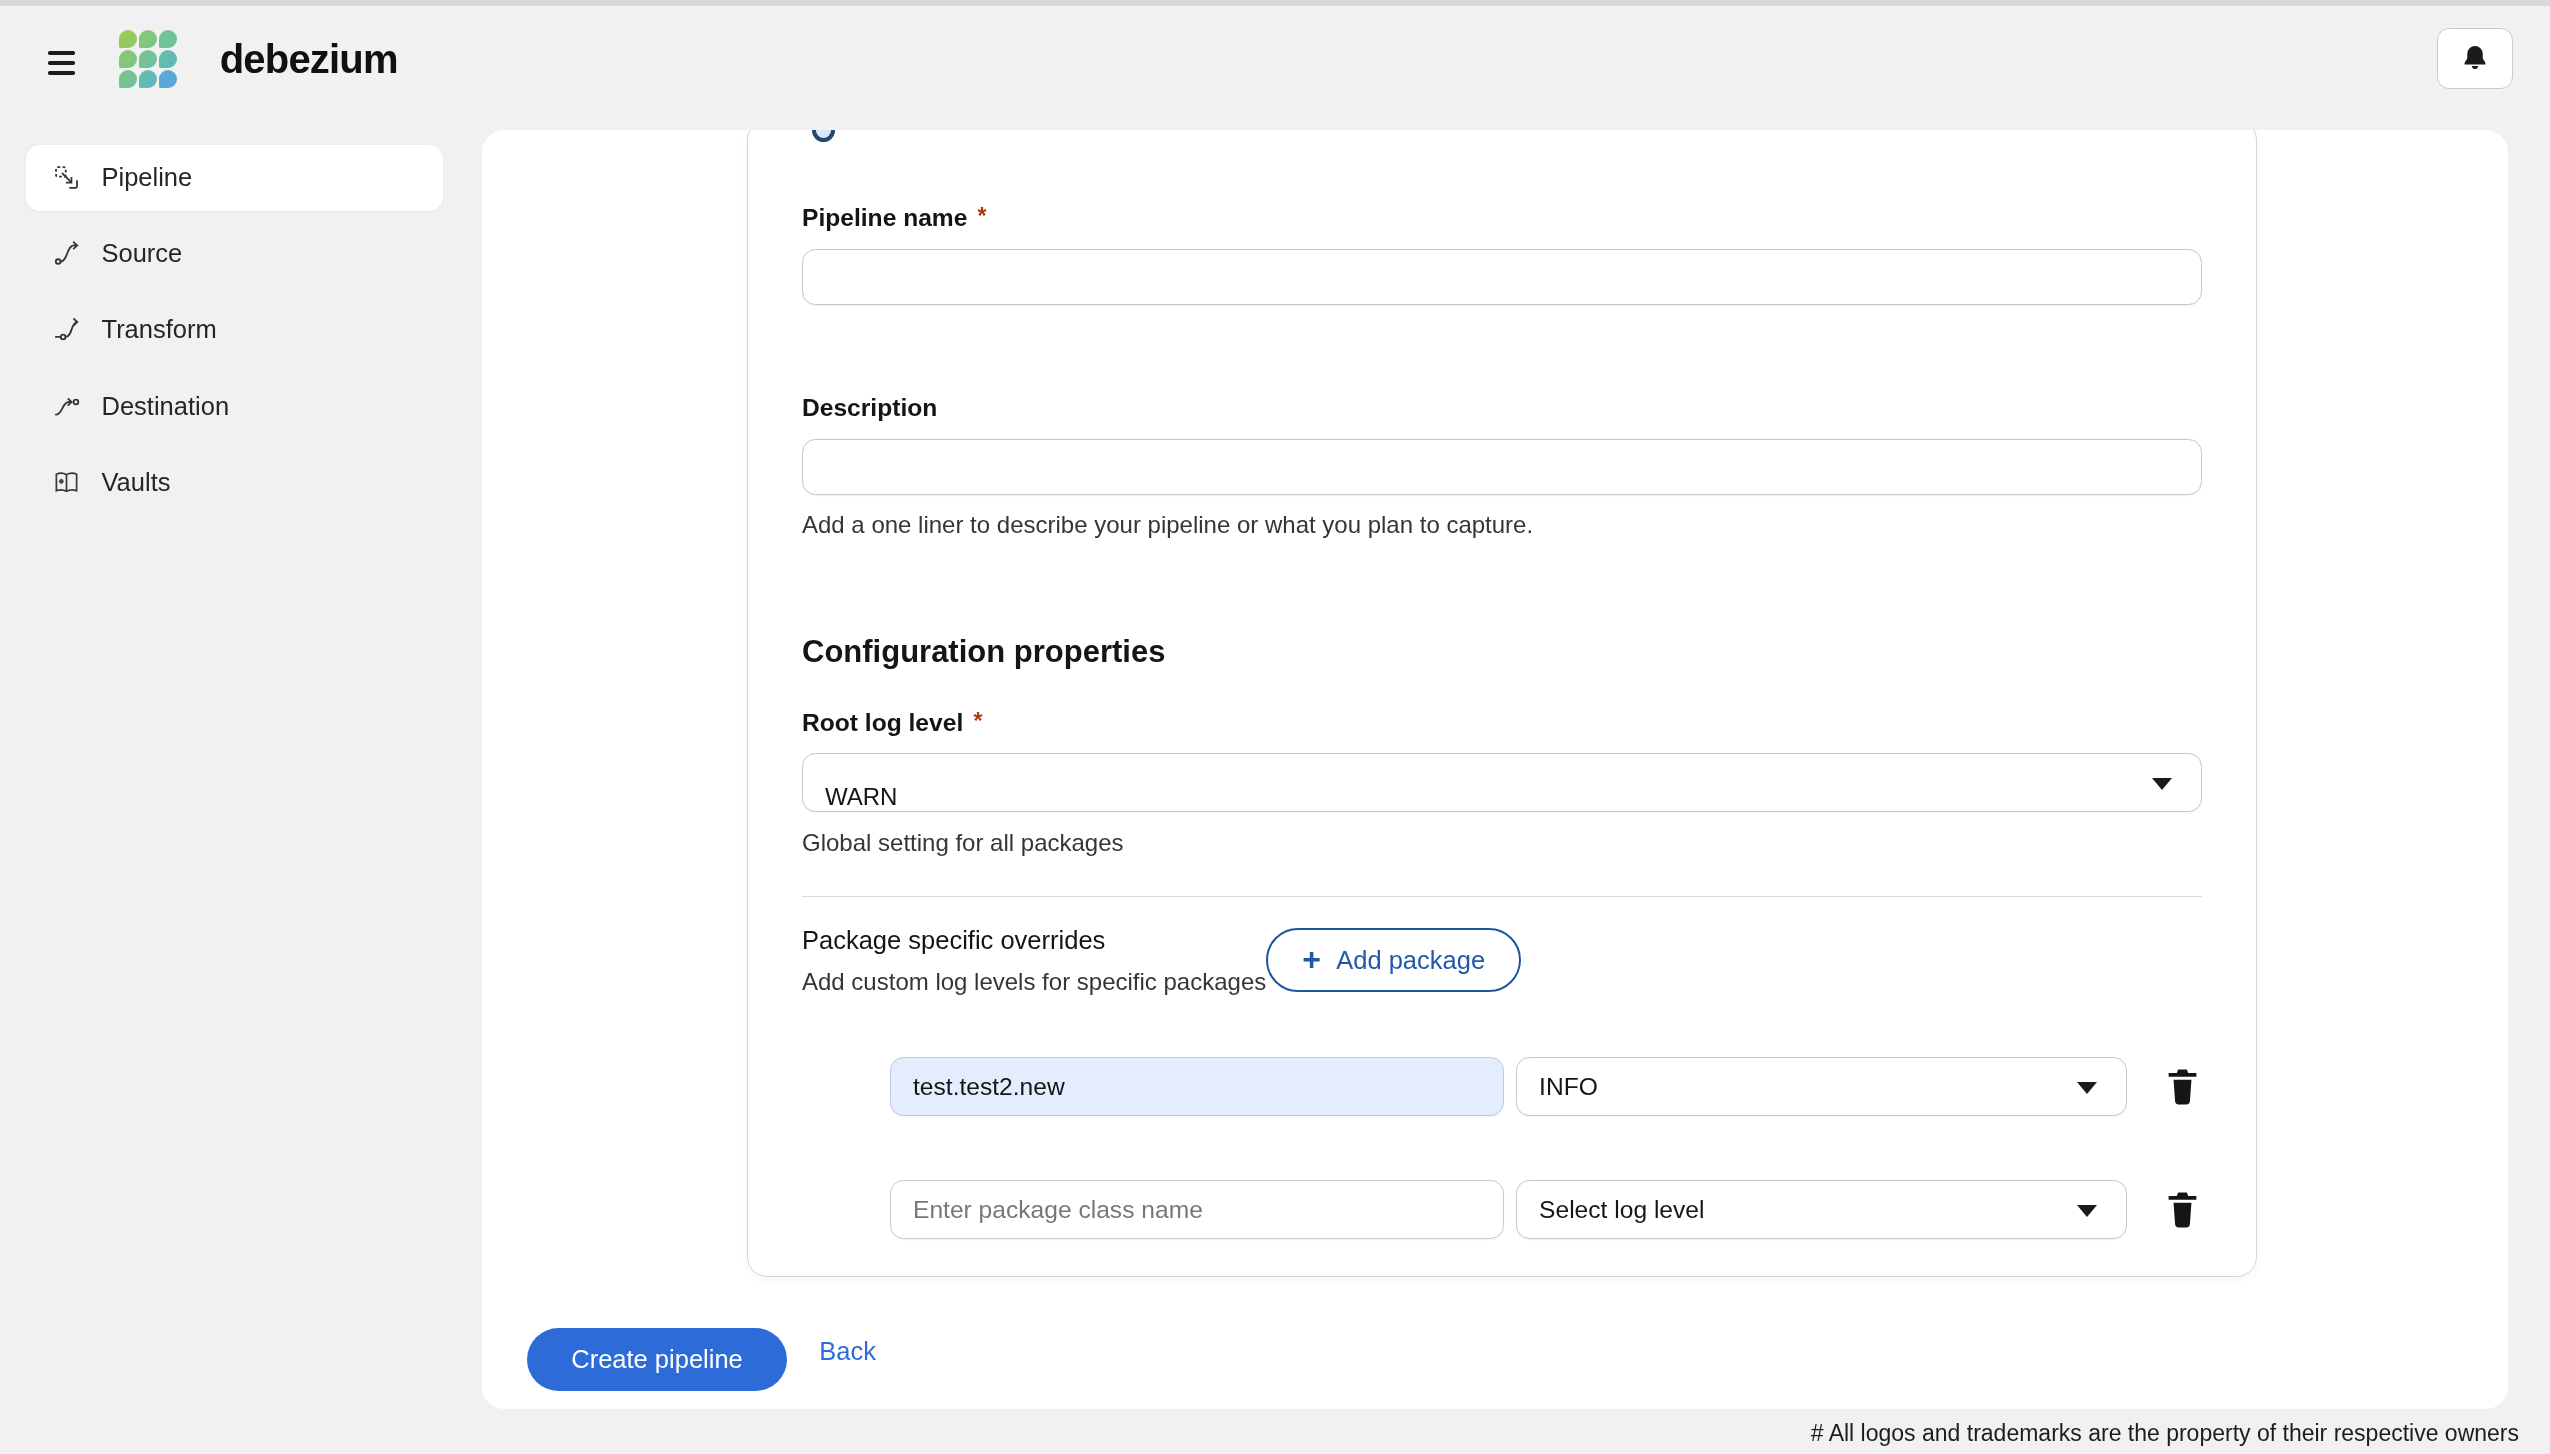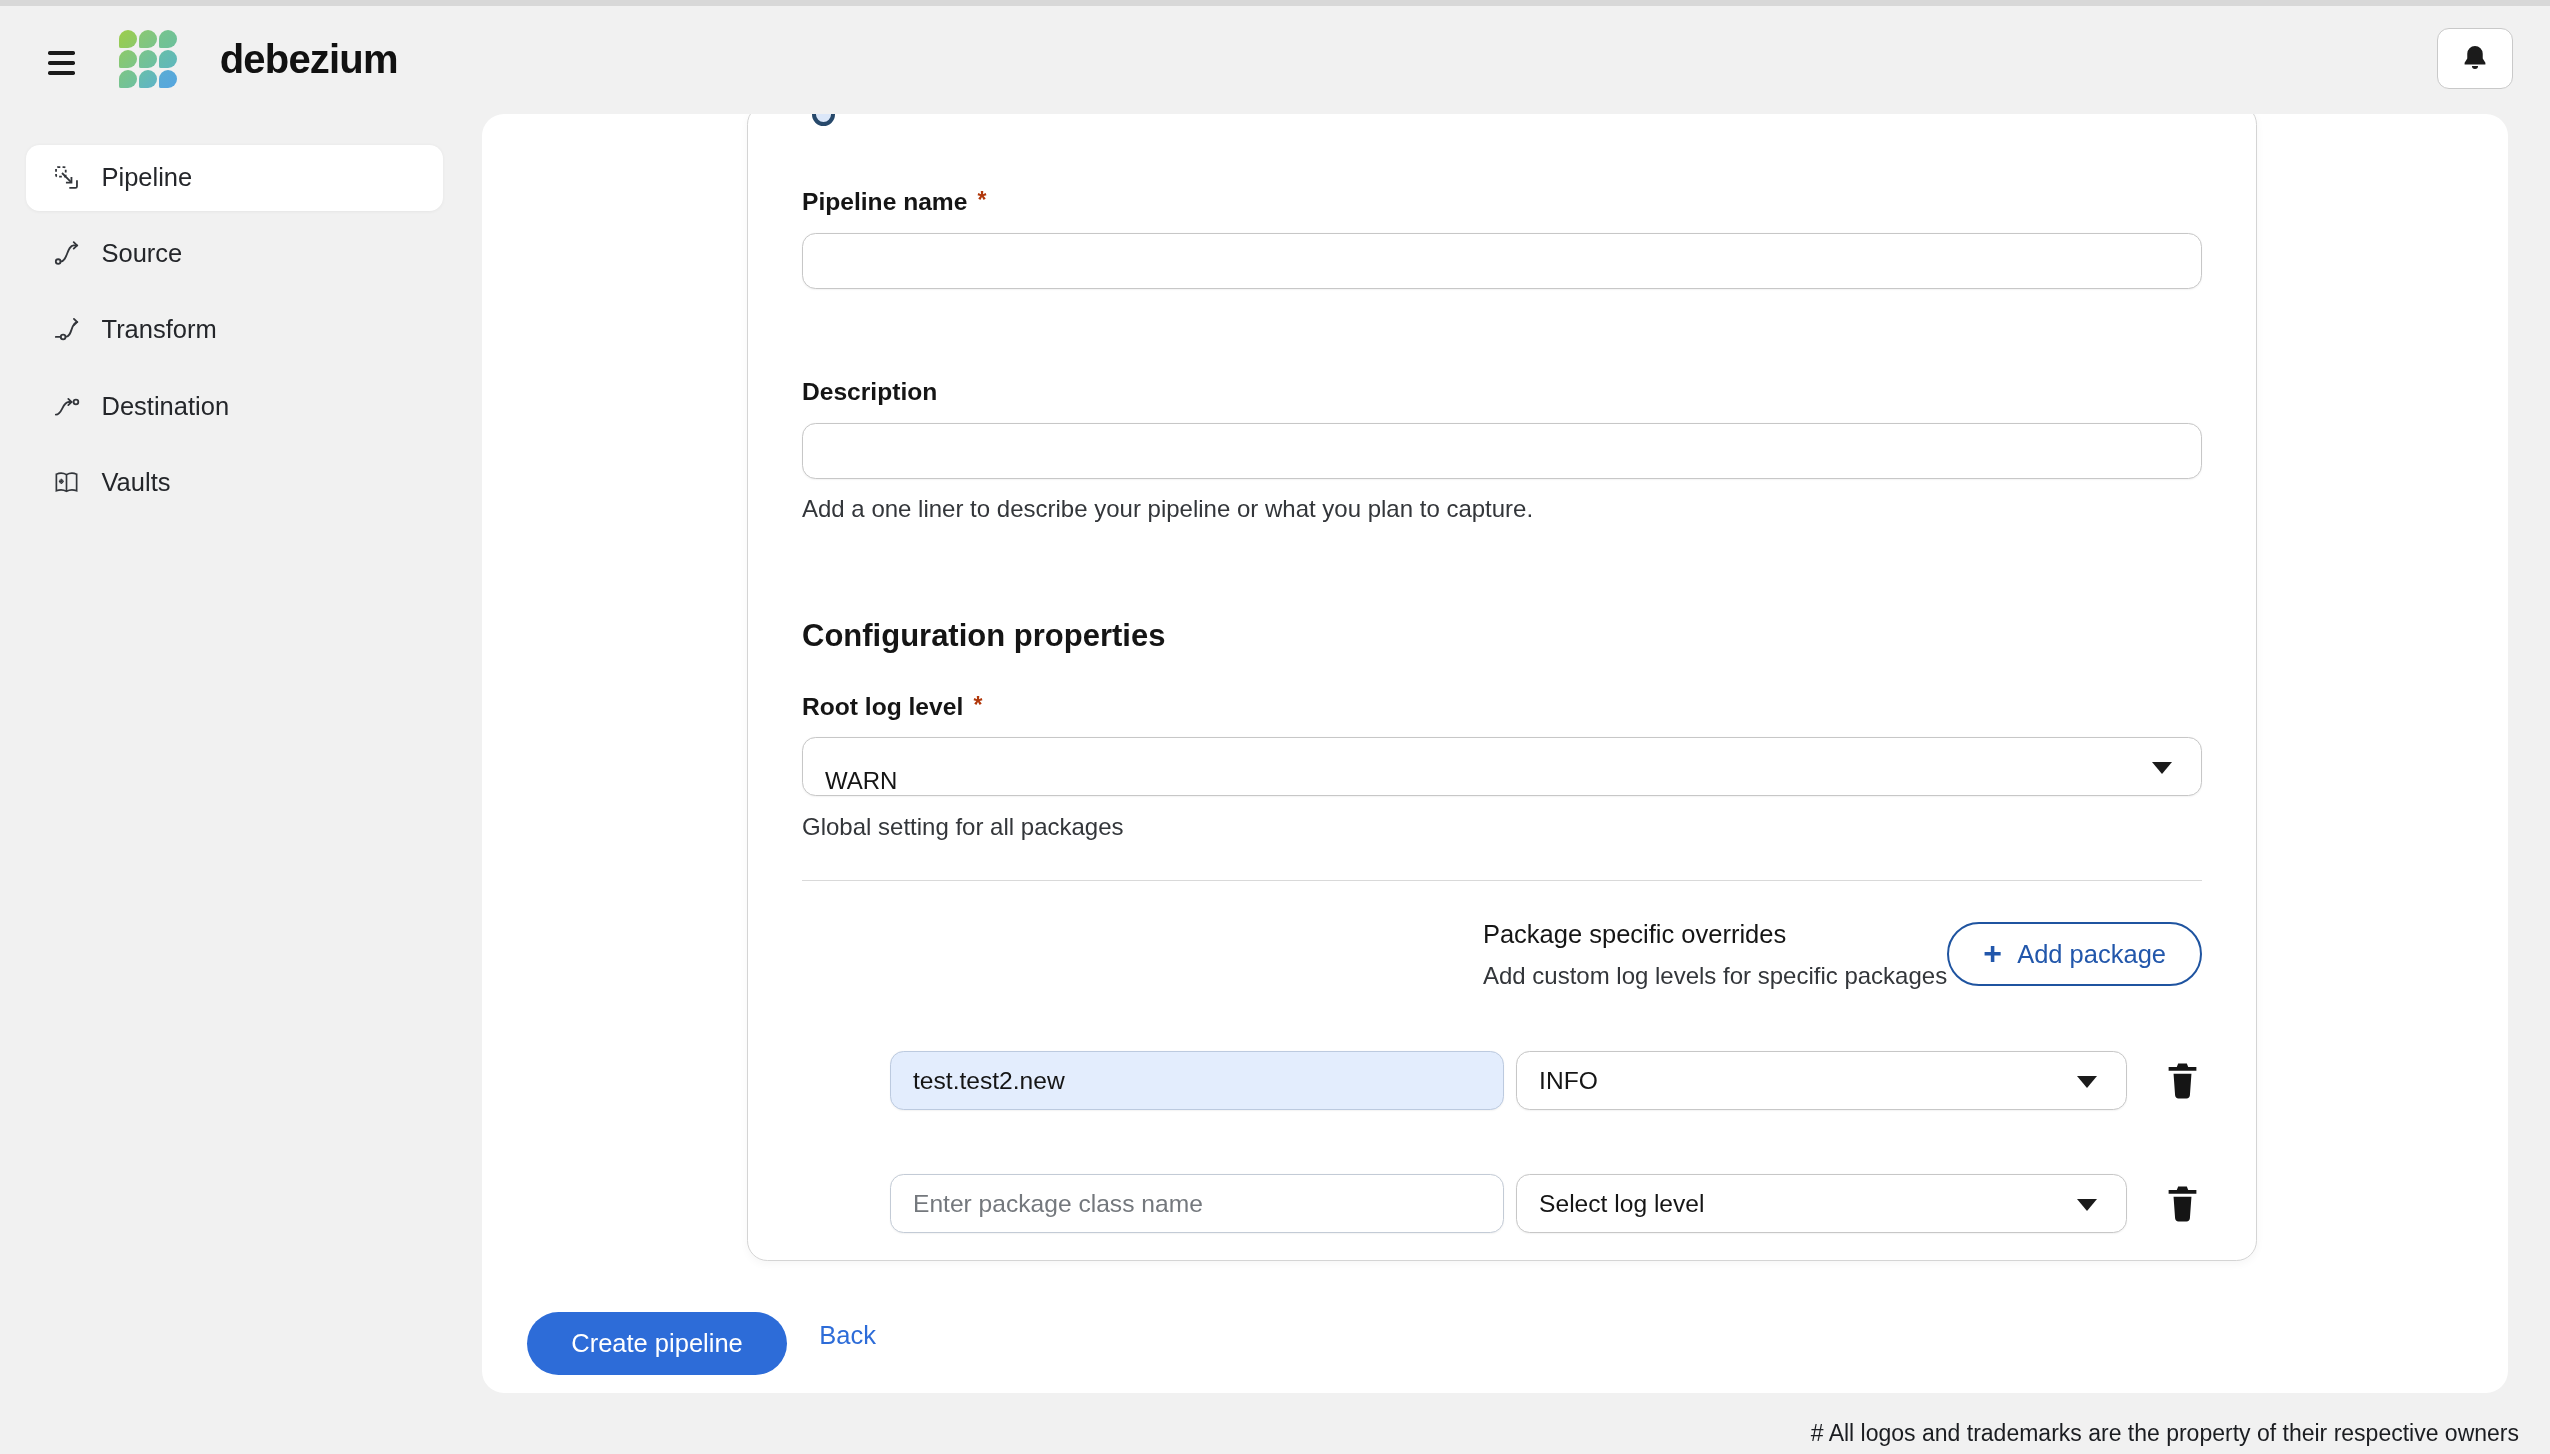--- a/index.html
+++ b/index.html
@@ -28,21 +28,21 @@
 
   
   .sidebar { position:absolute; left:0; top:119px; width:482px; bottom:0; }
   .nav { position:absolute; top:25.5px; left:0; right:0; }
   .nav-item { display:flex; align-items:center; gap:22px; height:66px; margin:0 39px 10.2px 25.5px;
     padding-left:27px; border-radius:13.6px; font-size:25.5px; color:#24262a; cursor:pointer; }
   .nav-item.active { background:#fff; box-shadow:0 0.8px 3.4px rgba(0,0,0,0.05); }
   .nav-item svg { flex:0 0 auto; }
 
   
-  .main-panel { position:absolute; left:482px; top:114px; width:2026px; height:1279px;
+  .main-panel { position:absolute; left:482px; top:130px; width:2026px; height:1279px;
     background:#fff; border-radius:22px; overflow:hidden; }
 
   .form-card { position:absolute; left:265px; top:-10.2px; width:1510px; height:1157px;
     background:#fff; border:1.7px solid #d4d4d4; border-radius:20.4px;
     box-shadow:0 2.5px 8.5px rgba(0,0,0,0.04); padding:0 54px; }
   .scroll-cut-icon { position:absolute; left:64px; top:-1.7px; width:23px; height:23px;
     border:4.2px solid #27496b; border-radius:50%; background:#dbe7f9; }
 
   .field-label { margin-top:81px; font-size:24.6px; font-weight:bold; color:#151515; line-height:29px; }
   .req { color:#b1380b; margin-left:10.2px; font-size:23px; vertical-align:1.7px; }
@@ -57,21 +57,21 @@
   .label-root { margin-top:37px; }
 
   .select { position:relative; margin-top:17px; width:100%; height:59px; border:1.7px solid #c7c7c7;
     border-radius:13.6px; background:#fff; display:flex; align-items:flex-end; padding:0 22px;
     font-size:24px; color:#151515; cursor:pointer; box-shadow:0 0.8px 1.7px rgba(0,0,0,0.05); }
   .caret { position:absolute; right:29px; top:50%; margin-top:-5.1px; width:0; height:0;
     border-left:10.2px solid transparent; border-right:10.2px solid transparent; border-top:12.7px solid #1b1b1b; }
 
   .divider { margin-top:39px; height:1.7px; background:#d9d9d9; }
 
-  .overrides-head { margin-top:37px; display:flex; align-items:center; justify-content:flex-end; }
+  .overrides-head { margin-top:27px; display:flex; align-items:center; justify-content:flex-start; }
   .ov-title { font-size:25.5px; color:#151515; line-height:32px; }
   .ov-sub { margin-top:12px; font-size:24px; color:#33363a; }
   .add-pkg-btn { display:flex; align-items:center; gap:15.3px; height:64px; padding:0 34px;
     border:2.5px solid #1f54a0; border-radius:34px; background:#fff; color:#2257ab;
     font-size:25.5px; font-family:inherit; cursor:pointer; }
   .plus { font-size:32px; font-weight:bold; line-height:1; margin-top:-3.4px; }
 
   .pkg-rows { margin-top:61px; display:flex; flex-direction:column; gap:64px; }
   .pkg-row { display:flex; align-items:center; margin-left:88px; }
   .pkg-input { width:616px; height:59px; border:1.7px solid #c3cbd6; border-radius:13.6px;

